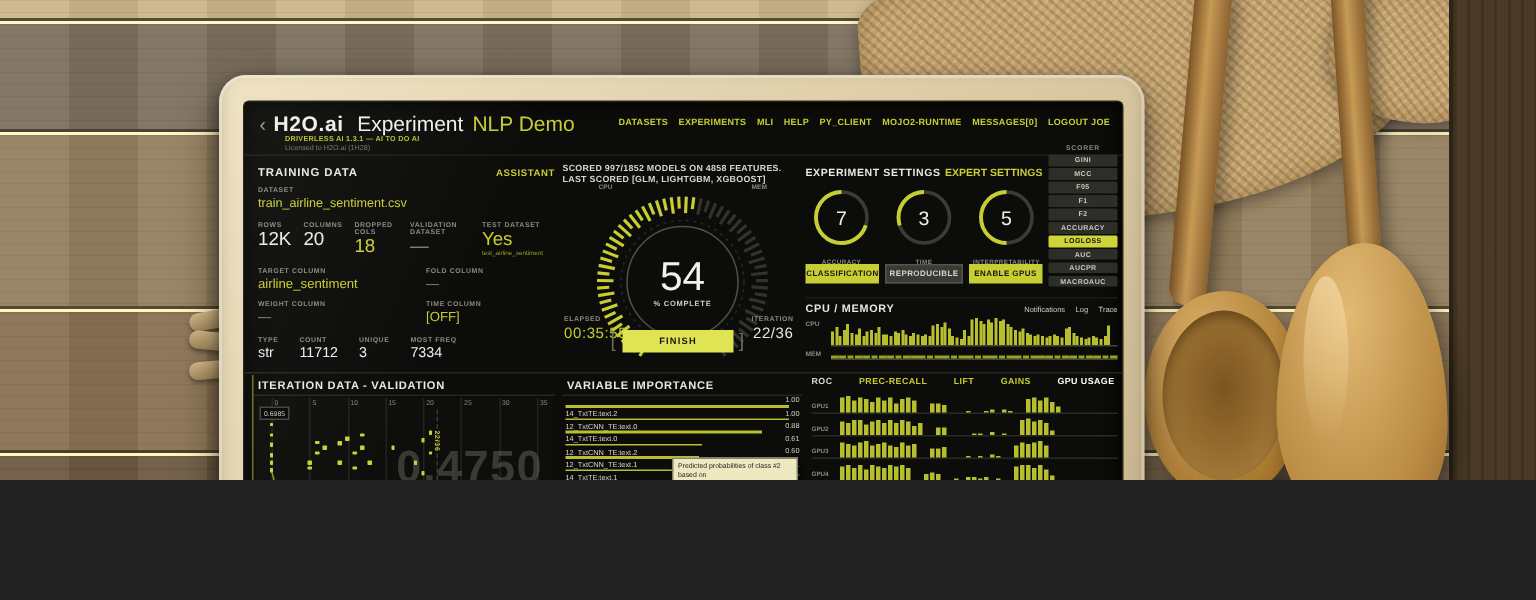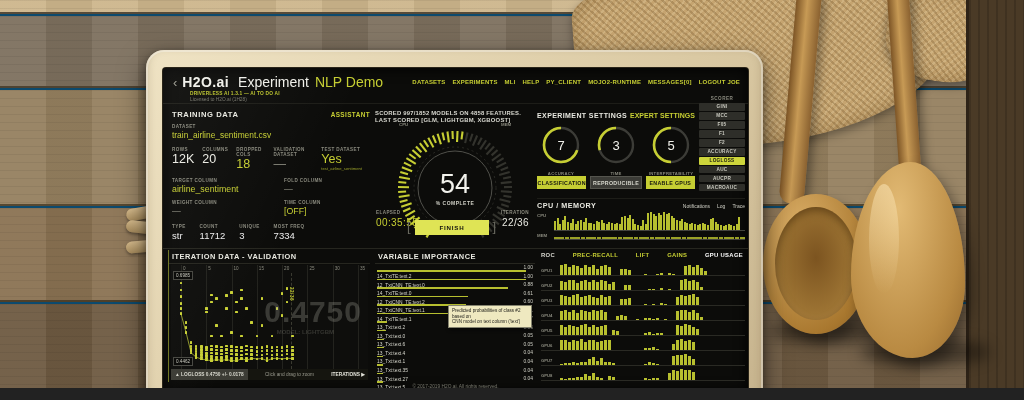--- a/index.html
+++ b/index.html
@@ -1,17 +1,17 @@
 <!DOCTYPE html>
 <html><head>
 <meta charset="utf-8">
 <style>
   html,body{margin:0;padding:0;background:#222;}
   *{box-sizing:border-box;}
-  .scene{position:relative;width:1024px;height:388px;overflow:hidden;font-family:"Liberation Sans",sans-serif;background:#0c4a6e;}
+  .scene{position:relative;width:1024px;height:320px;overflow:hidden;font-family:"Liberation Sans",sans-serif;background:#fef9c3;}
   
   .plank{position:absolute;left:0;right:0;background-image:
     repeating-linear-gradient(180deg, rgba(0,0,0,.06) 0 1px, transparent 1px 8px),
     repeating-linear-gradient(90deg, rgba(255,255,255,.05) 0 46px, rgba(0,0,0,.05) 46px 92px);}
   .p1{top:0;height:14px;background-color:#cdb68c;border-bottom:2px solid #564a38;}
   .p2{top:16px;height:72px;background-color:#7d705e;border-bottom:2px solid #4e4332;}
   .p3{top:90px;height:116px;background-color:#95805f;border-bottom:2px solid #564831;}
   .p4{top:208px;height:94px;background-color:#8a7252;border-bottom:2px solid #4e3f29;}
   .p5{top:304px;height:96px;background-color:#6e5a41;}
   .plank-right{position:absolute;top:0;right:0;width:58px;height:400px;background-color:#4a3a26;

